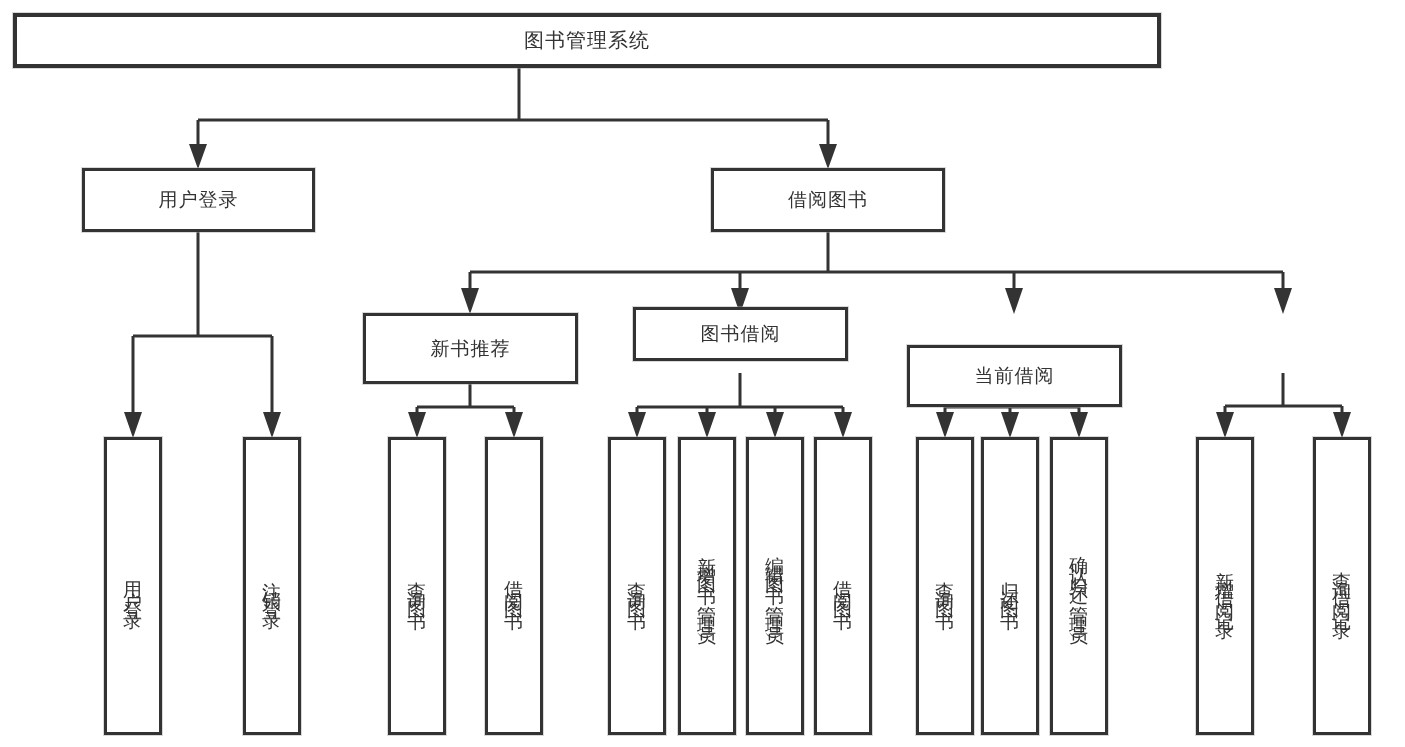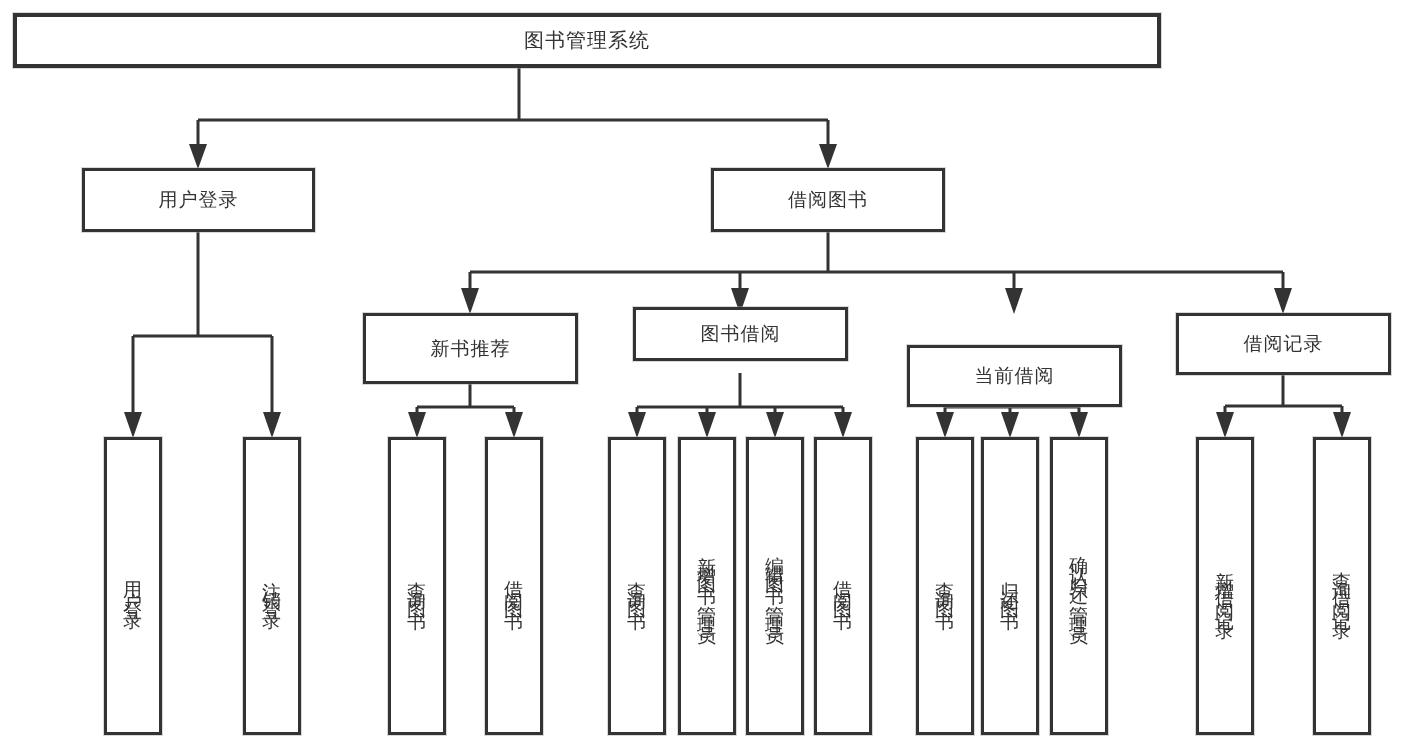--- a/index.html
+++ b/index.html
@@ -101,21 +101,20 @@
   </svg>
 
   <div class="box root" style="left:13px; top:13px; width:1148px; height:55px;">图书管理系统</div>
 
   <div class="box" style="left:82px; top:168px; width:233px; height:64px;">用户登录</div>
   <div class="box" style="left:711px; top:168px; width:234px; height:64px;">借阅图书</div>
 
   <div class="box" style="left:363px; top:313px; width:215px; height:71px;">新书推荐</div>
   <div class="box" style="left:633px; top:307px; width:215px; height:54px;">图书借阅</div>
   <div class="box" style="left:907px; top:313px; width:215px; height:62px;margin-top:32px;">当前借阅</div>
-  <div class="box" style="left:1176px; top:313px; width:215px; height:62px;">借阅记录</div>
 
   <div class="box leaf" style="left:104px; top:437px; width:58px; height:298px;">用户登录</div>
   <div class="box leaf" style="left:243px; top:437px; width:58px; height:298px;">注销登录</div>
 
   <div class="box leaf" style="left:388px; top:437px; width:58px; height:298px;">查询图书</div>
   <div class="box leaf" style="left:485px; top:437px; width:58px; height:298px;">借阅图书</div>
 
   <div class="box leaf" style="left:608px; top:437px; width:58px; height:298px;">查询图书</div>
   <div class="box leaf" style="left:678px; top:437px; width:58px; height:298px;">新增图书（管理员）</div>
   <div class="box leaf" style="left:746px; top:437px; width:58px; height:298px;">编辑图书（管理员）</div>

